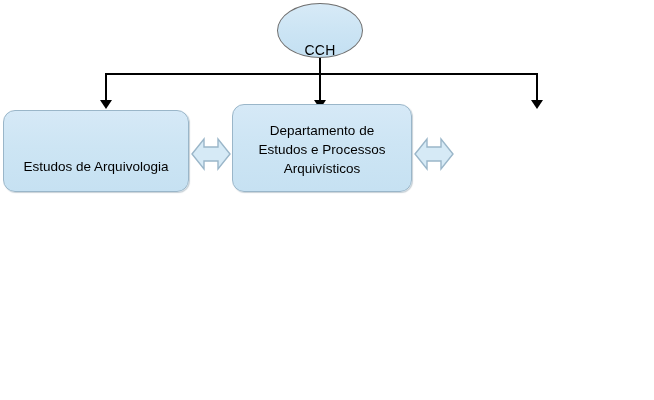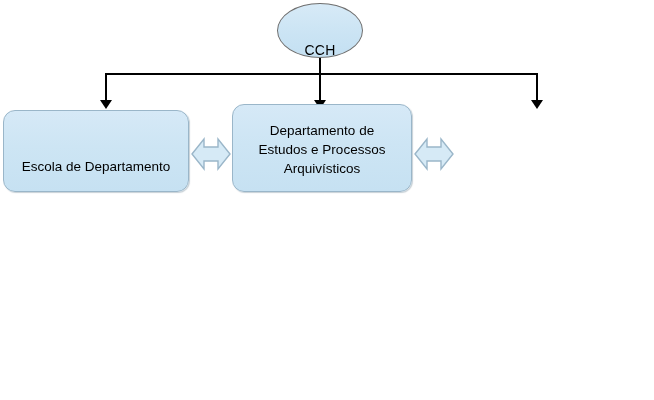--- a/index.html
+++ b/index.html
@@ -105,21 +105,21 @@
   <div class="conn conn-v" style="left:105px; top:73px; height:29px;"></div>
   <div class="arrowhead" style="left:100px; top:100px;"></div>
 
   <div class="conn conn-v" style="left:319px; top:73px; height:29px;"></div>
   <div class="arrowhead" style="left:314px; top:100px;"></div>
 
   <div class="conn conn-v" style="left:536px; top:73px; height:29px;"></div>
   <div class="arrowhead" style="left:531px; top:100px;"></div>
 
   <div class="proc-box box-escola" style="left:3px; top:110px; width:186px; height:82px;">
-    <div class="proc-text">Escola de Departamento</div>
+    <div class="proc-text">Estudos de Arquivologia</div>
   </div>
 
   <div class="bidir" style="left:190px; top:128px;">
     <svg width="42" height="52" viewBox="0 0 42 52" xmlns="http://www.w3.org/2000/svg">
       <polygon points="2,26 14,11 14,19 28,19 28,11 40,26 28,41 28,33 14,33 14,41" fill="#d6eaf6" stroke="#9ab6c9" stroke-width="1.4" stroke-linejoin="miter"></polygon>
     </svg>
   </div>
 
   <div class="proc-box box-departamento" style="left:232px; top:104px; width:180px; height:88px;">
     <div class="proc-text">Departamento de

